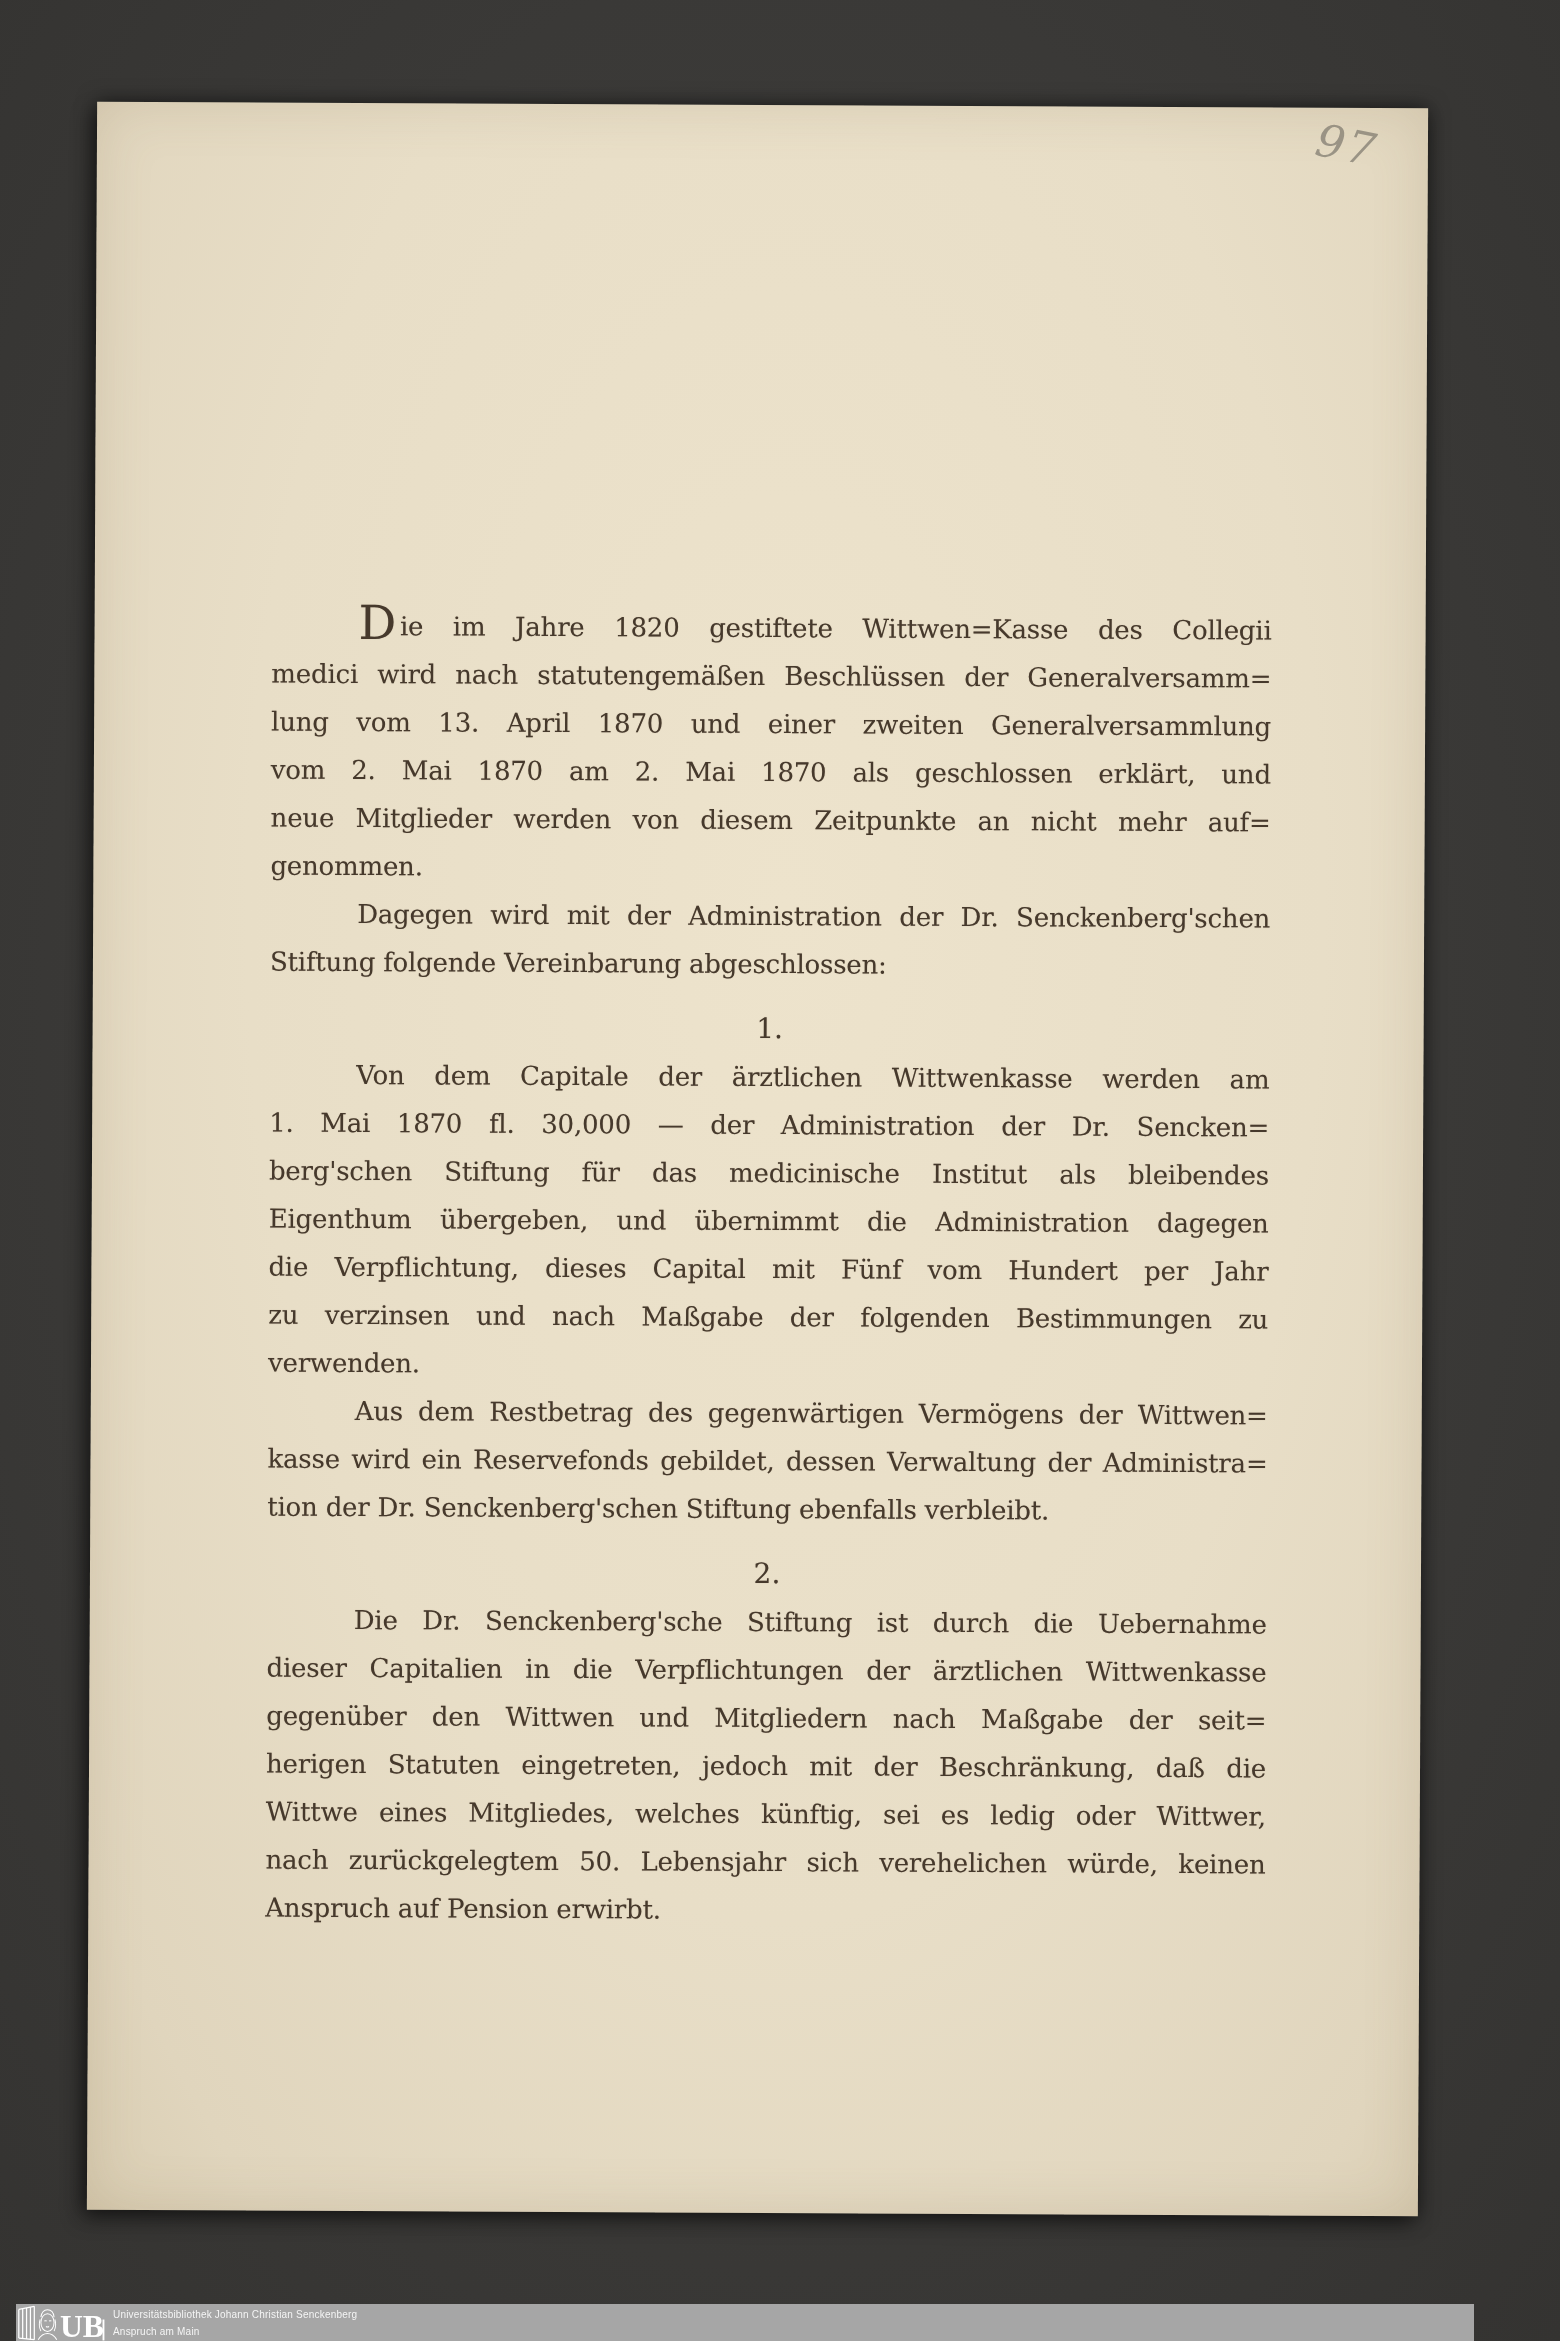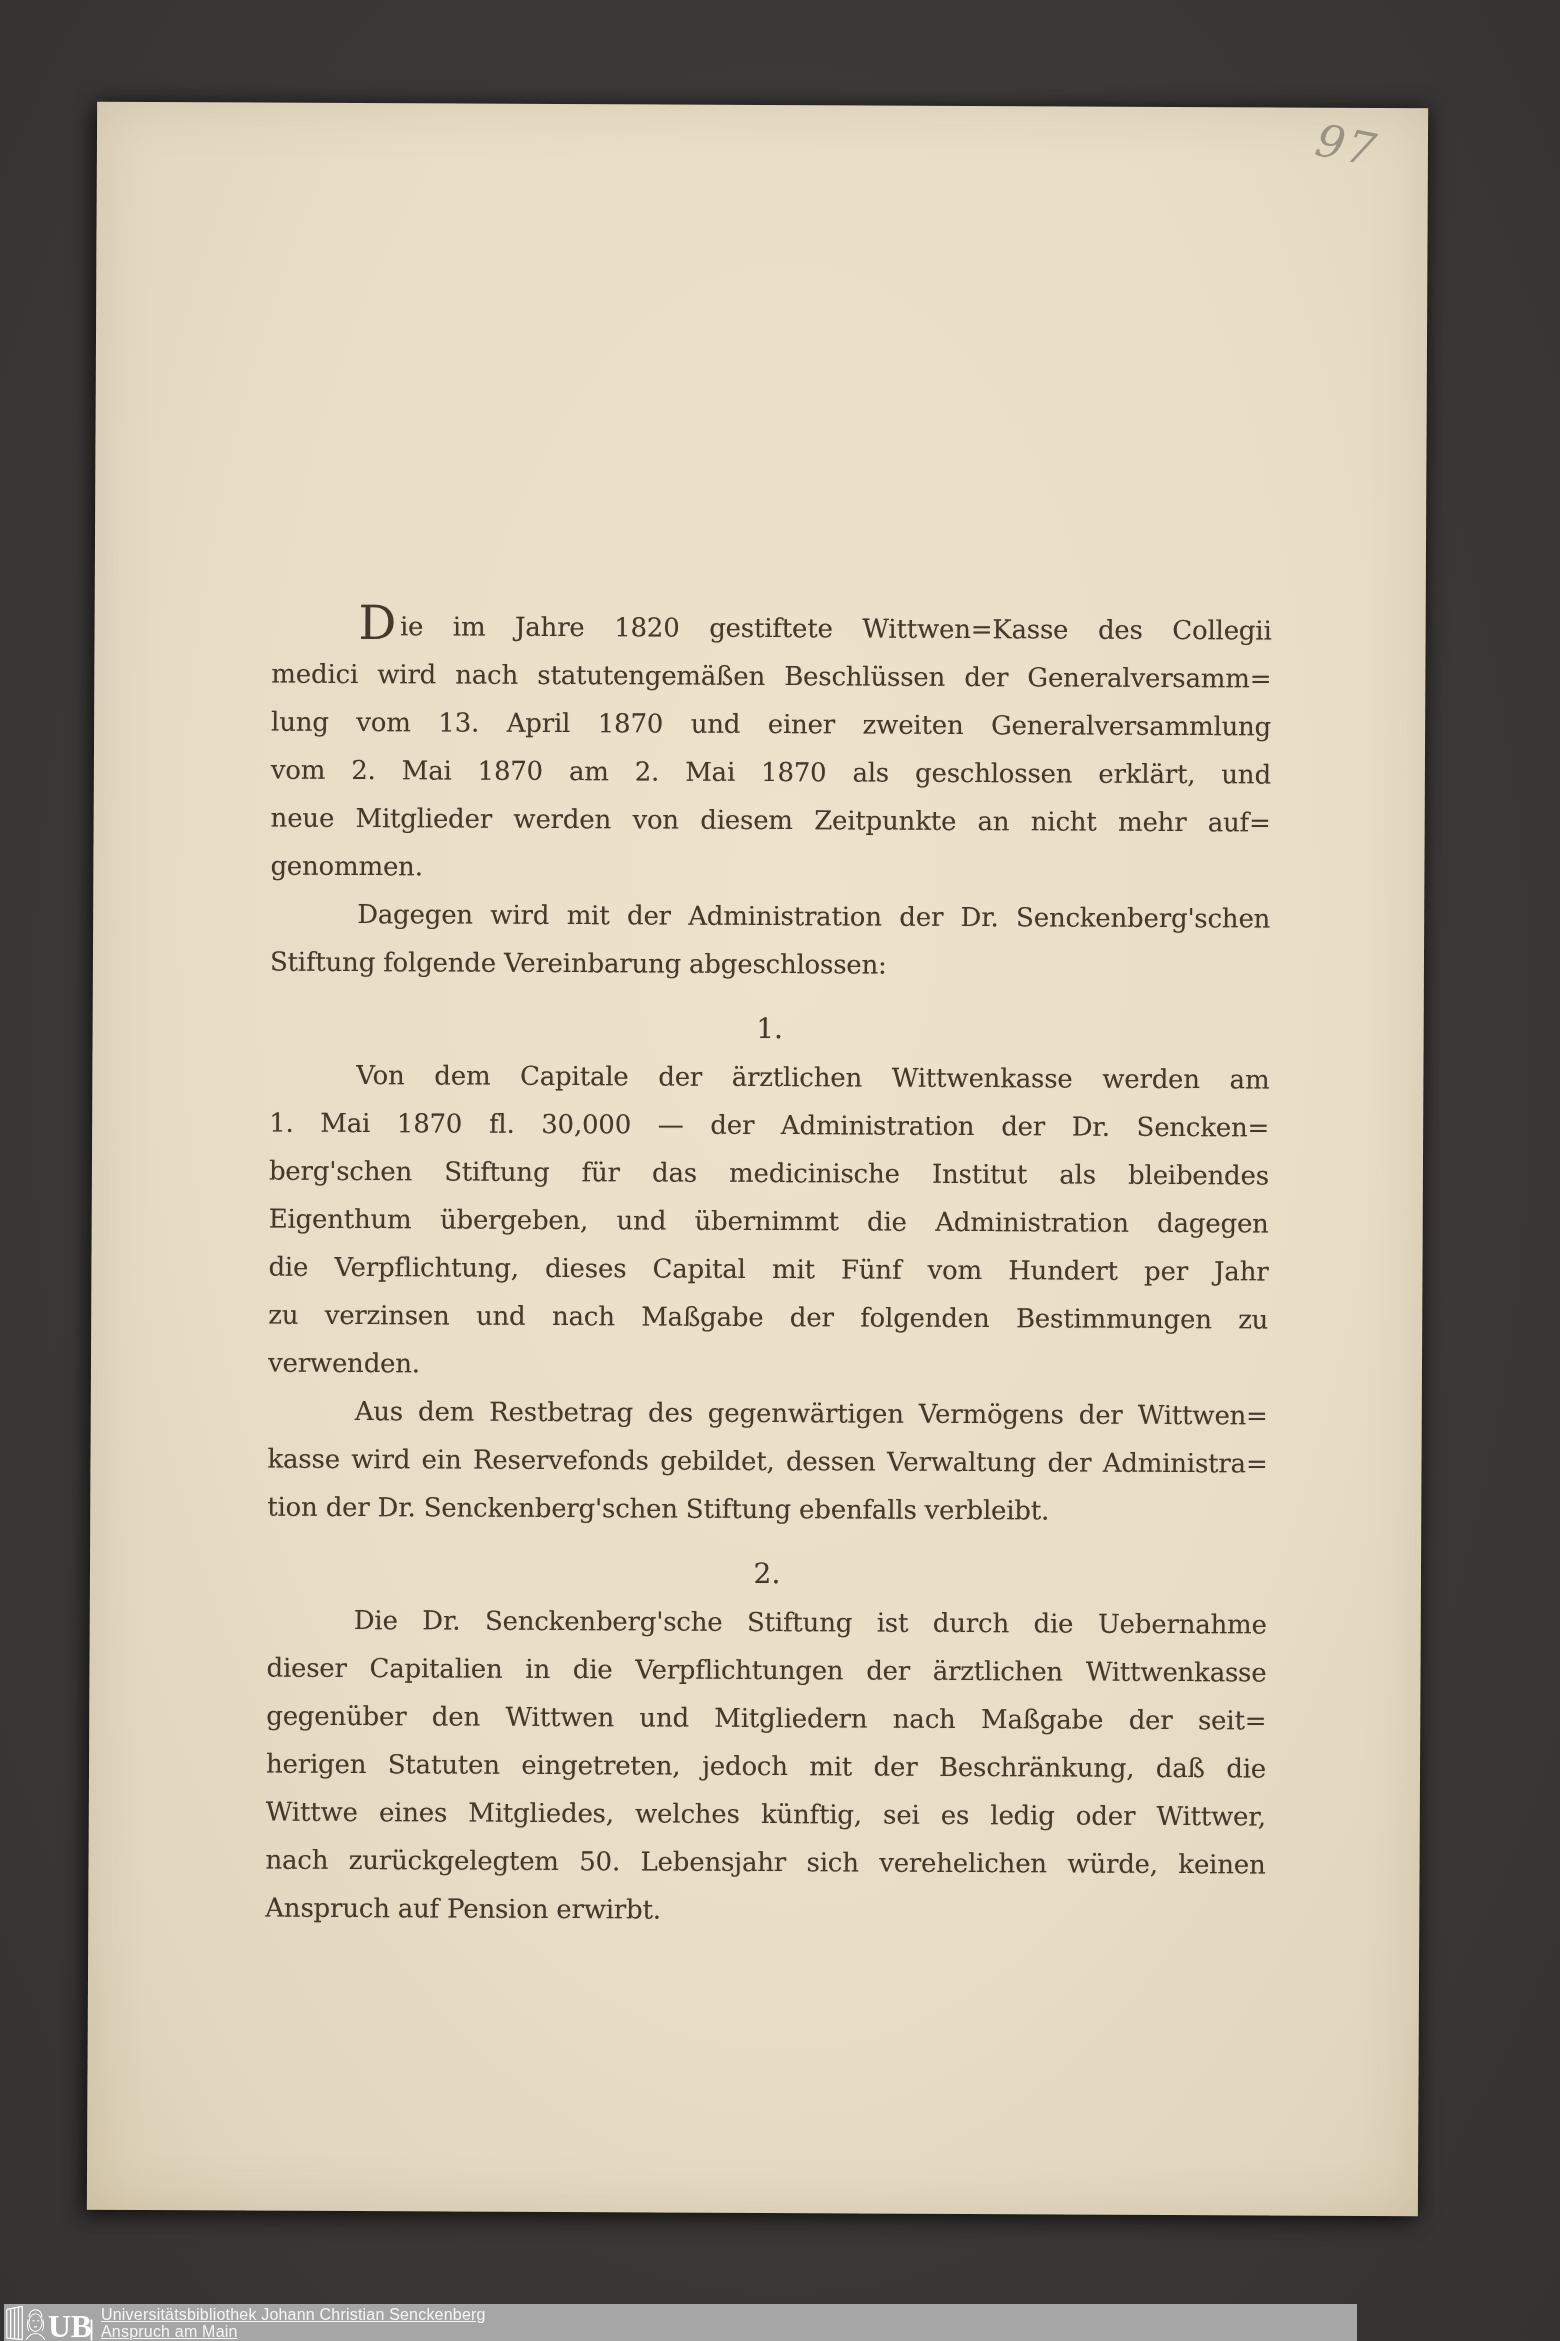--- a/index.html
+++ b/index.html
@@ -69,32 +69,31 @@
   .line.end{text-align-last:left;white-space:normal;}
   .line.indent{padding-left:87px;}
   .dropcap{
     font-size:47px;
     line-height:0;
     position:relative;top:3.9px;
     margin-right:3.9px;
   }
   .footer{
     position:absolute;
-    left:4px;bottom:0;
-    width:1353px;height:38px;
+    left:16px;bottom:0;
+    width:1458px;height:38px;
     background:var(--footer_bar);
     margin-top:10px;
   }
   .footer-logo{position:absolute;left:0;top:0;width:94px;height:38px;}
   .footer-lines{
     position:absolute;left:97px;top:3.1px;
     color:var(--footer_text);
-    font-size:16px;line-height:16.4px;
+    font-size:10px;line-height:16.4px;
     letter-spacing:0.2px;
-    text-decoration:underline;
   }
 </style>
 </head>
 <body>
 
 <div class="mat"></div>
 
 <div class="page">
   <div class="handwritten">97</div>
 

